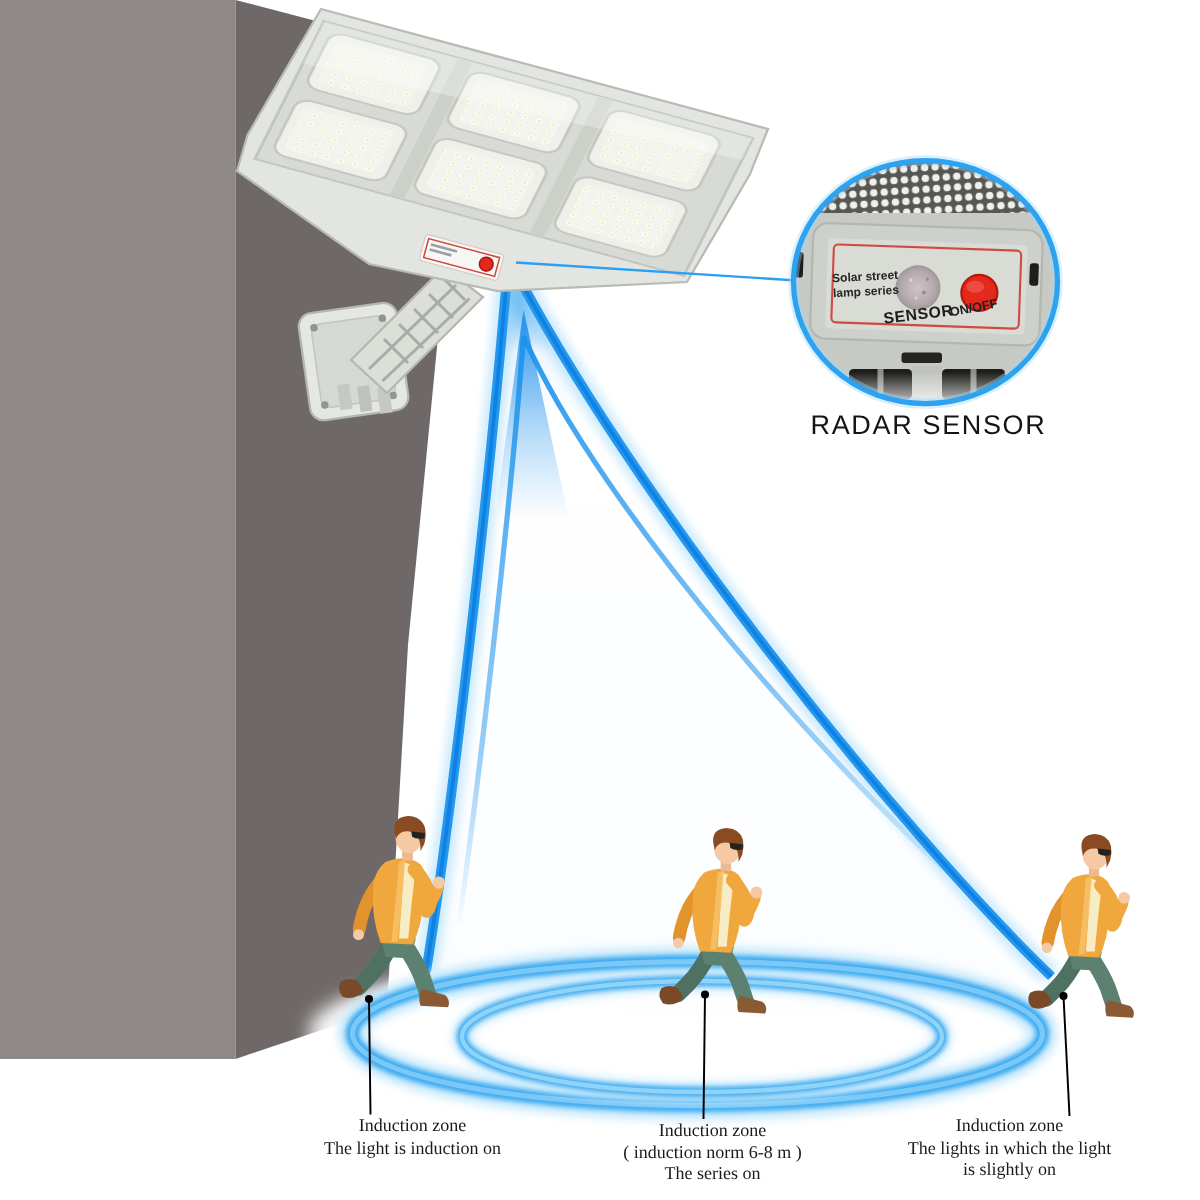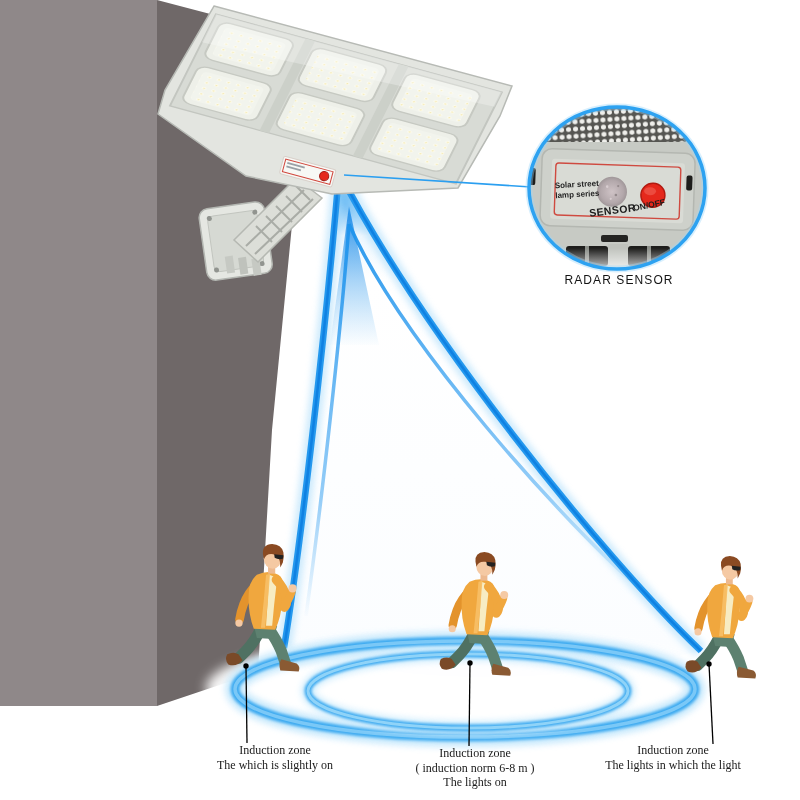--- a/index.html
+++ b/index.html
@@ -6,21 +6,21 @@
   .stage{position:relative;width:800px;height:800px;overflow:hidden;
          font-family:"Liberation Sans",sans-serif;background:#fff;}
   .stage svg{position:absolute;left:0;top:0;}
   .zone-label{position:absolute;width:220px;text-align:center;color:#1a1a1a;
               font-size:12px;line-height:14.5px;}
   .zone-label span{display:block;font-family:Liberation Serif, serif;}
   #zone0{left:165px;top:743px;}
   #zone1{left:365px;top:746px;}
   #zone2{left:563px;top:743px;}
   .inset-caption{position:absolute;left:533px;top:273px;width:172px;text-align:center;
-                 font-size:12px;letter-spacing:1.1px;color:#141414;}
+                 font-size:18px;letter-spacing:1.1px;color:#141414;}
   .sticker-brand{position:absolute;left:555px;top:180px;font-size:8px;font-weight:bold;
                  line-height:9.5px;color:#262626;transform:rotate(-3deg);}
   .sticker-sensor{position:absolute;left:589px;top:204px;font-size:10.5px;font-weight:bold;
                   letter-spacing:.4px;color:#1c1c1c;transform:rotate(-7deg);}
   .sticker-onoff{position:absolute;left:633px;top:200px;font-size:8.5px;font-weight:bold;
                  color:#1c1c1c;transform:rotate(-11deg);}
 </style>
 </head>
 <body>
 
@@ -252,26 +252,27 @@
   <span style="display:block">Solar street</span>
   <span style="display:block">lamp series</span>
 </div>
 <div class="sticker-sensor">SENSOR</div>
 <div class="sticker-onoff">ON/OFF</div>
 
 <div class="inset-caption">RADAR SENSOR</div>
 
 <div class="zone-label" id="zone0">
   <span>Induction zone</span>
-  <span>The which is slightly on</span>
+  <span>The light is induction on</span>
   <span></span>
 </div>
 <div class="zone-label" id="zone1">
   <span>Induction zone</span>
   <span>( induction norm 6-8 m )</span>
-  <span>The lights on</span>
+  <span>The series on</span>
 </div>
 <div class="zone-label" id="zone2">
   <span>Induction zone</span>
   <span>The lights in which the light</span>
+  <span>is slightly on</span>
 </div>
 
 </div>
 
 </body></html>

